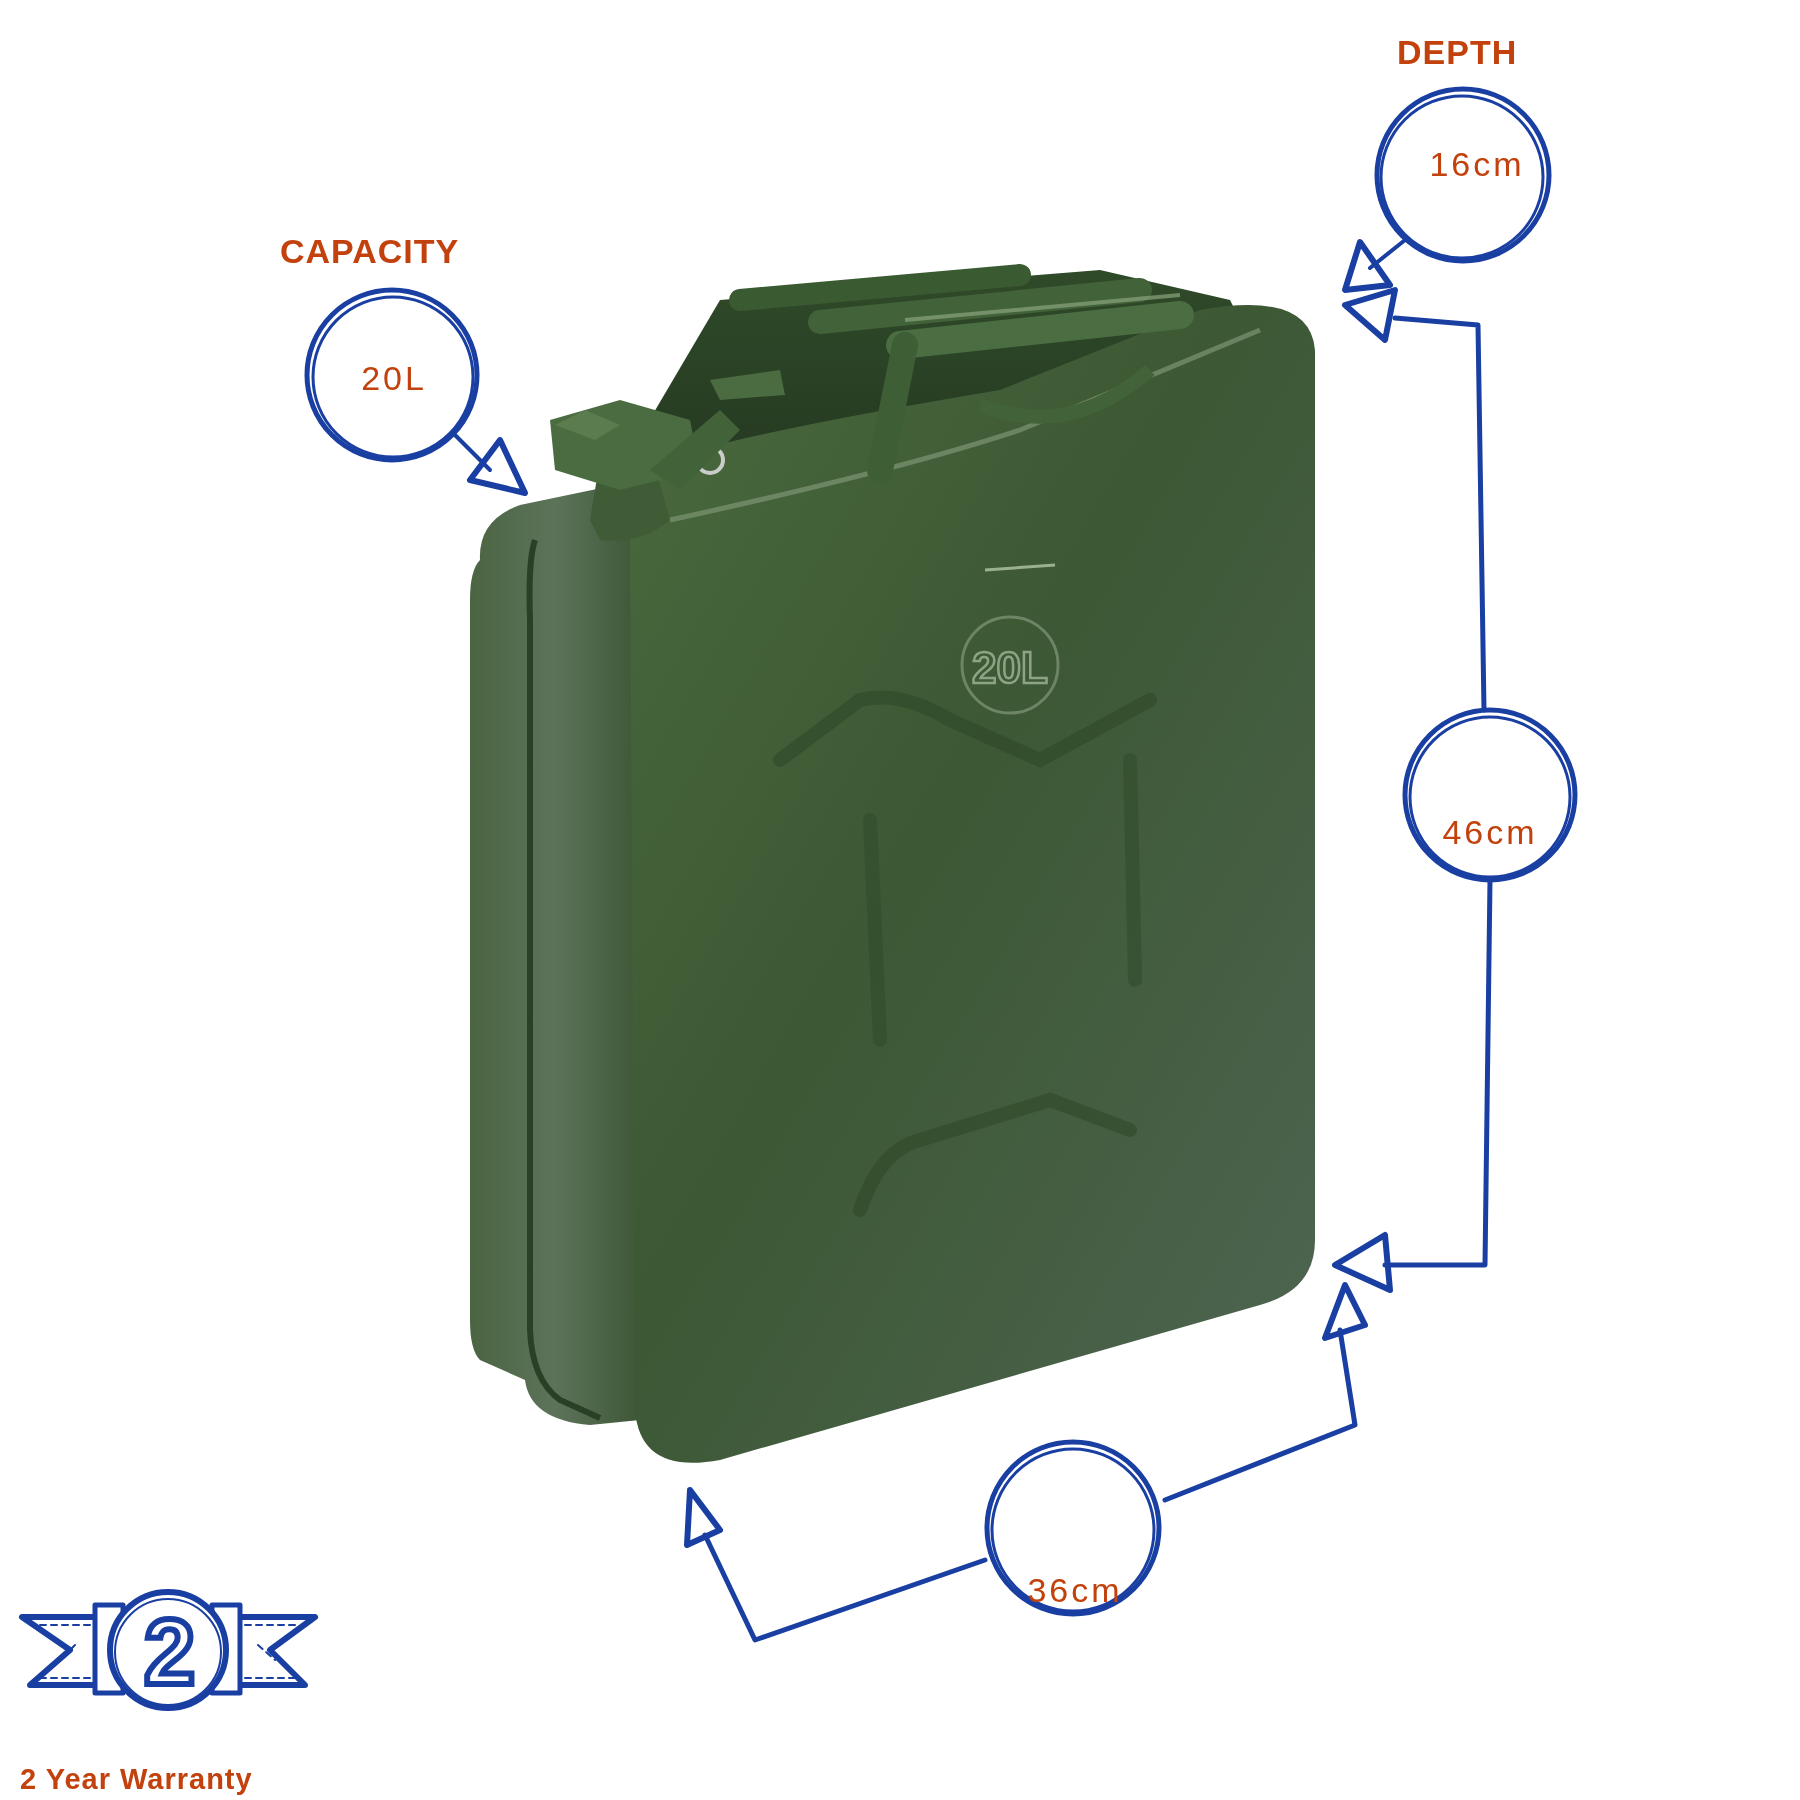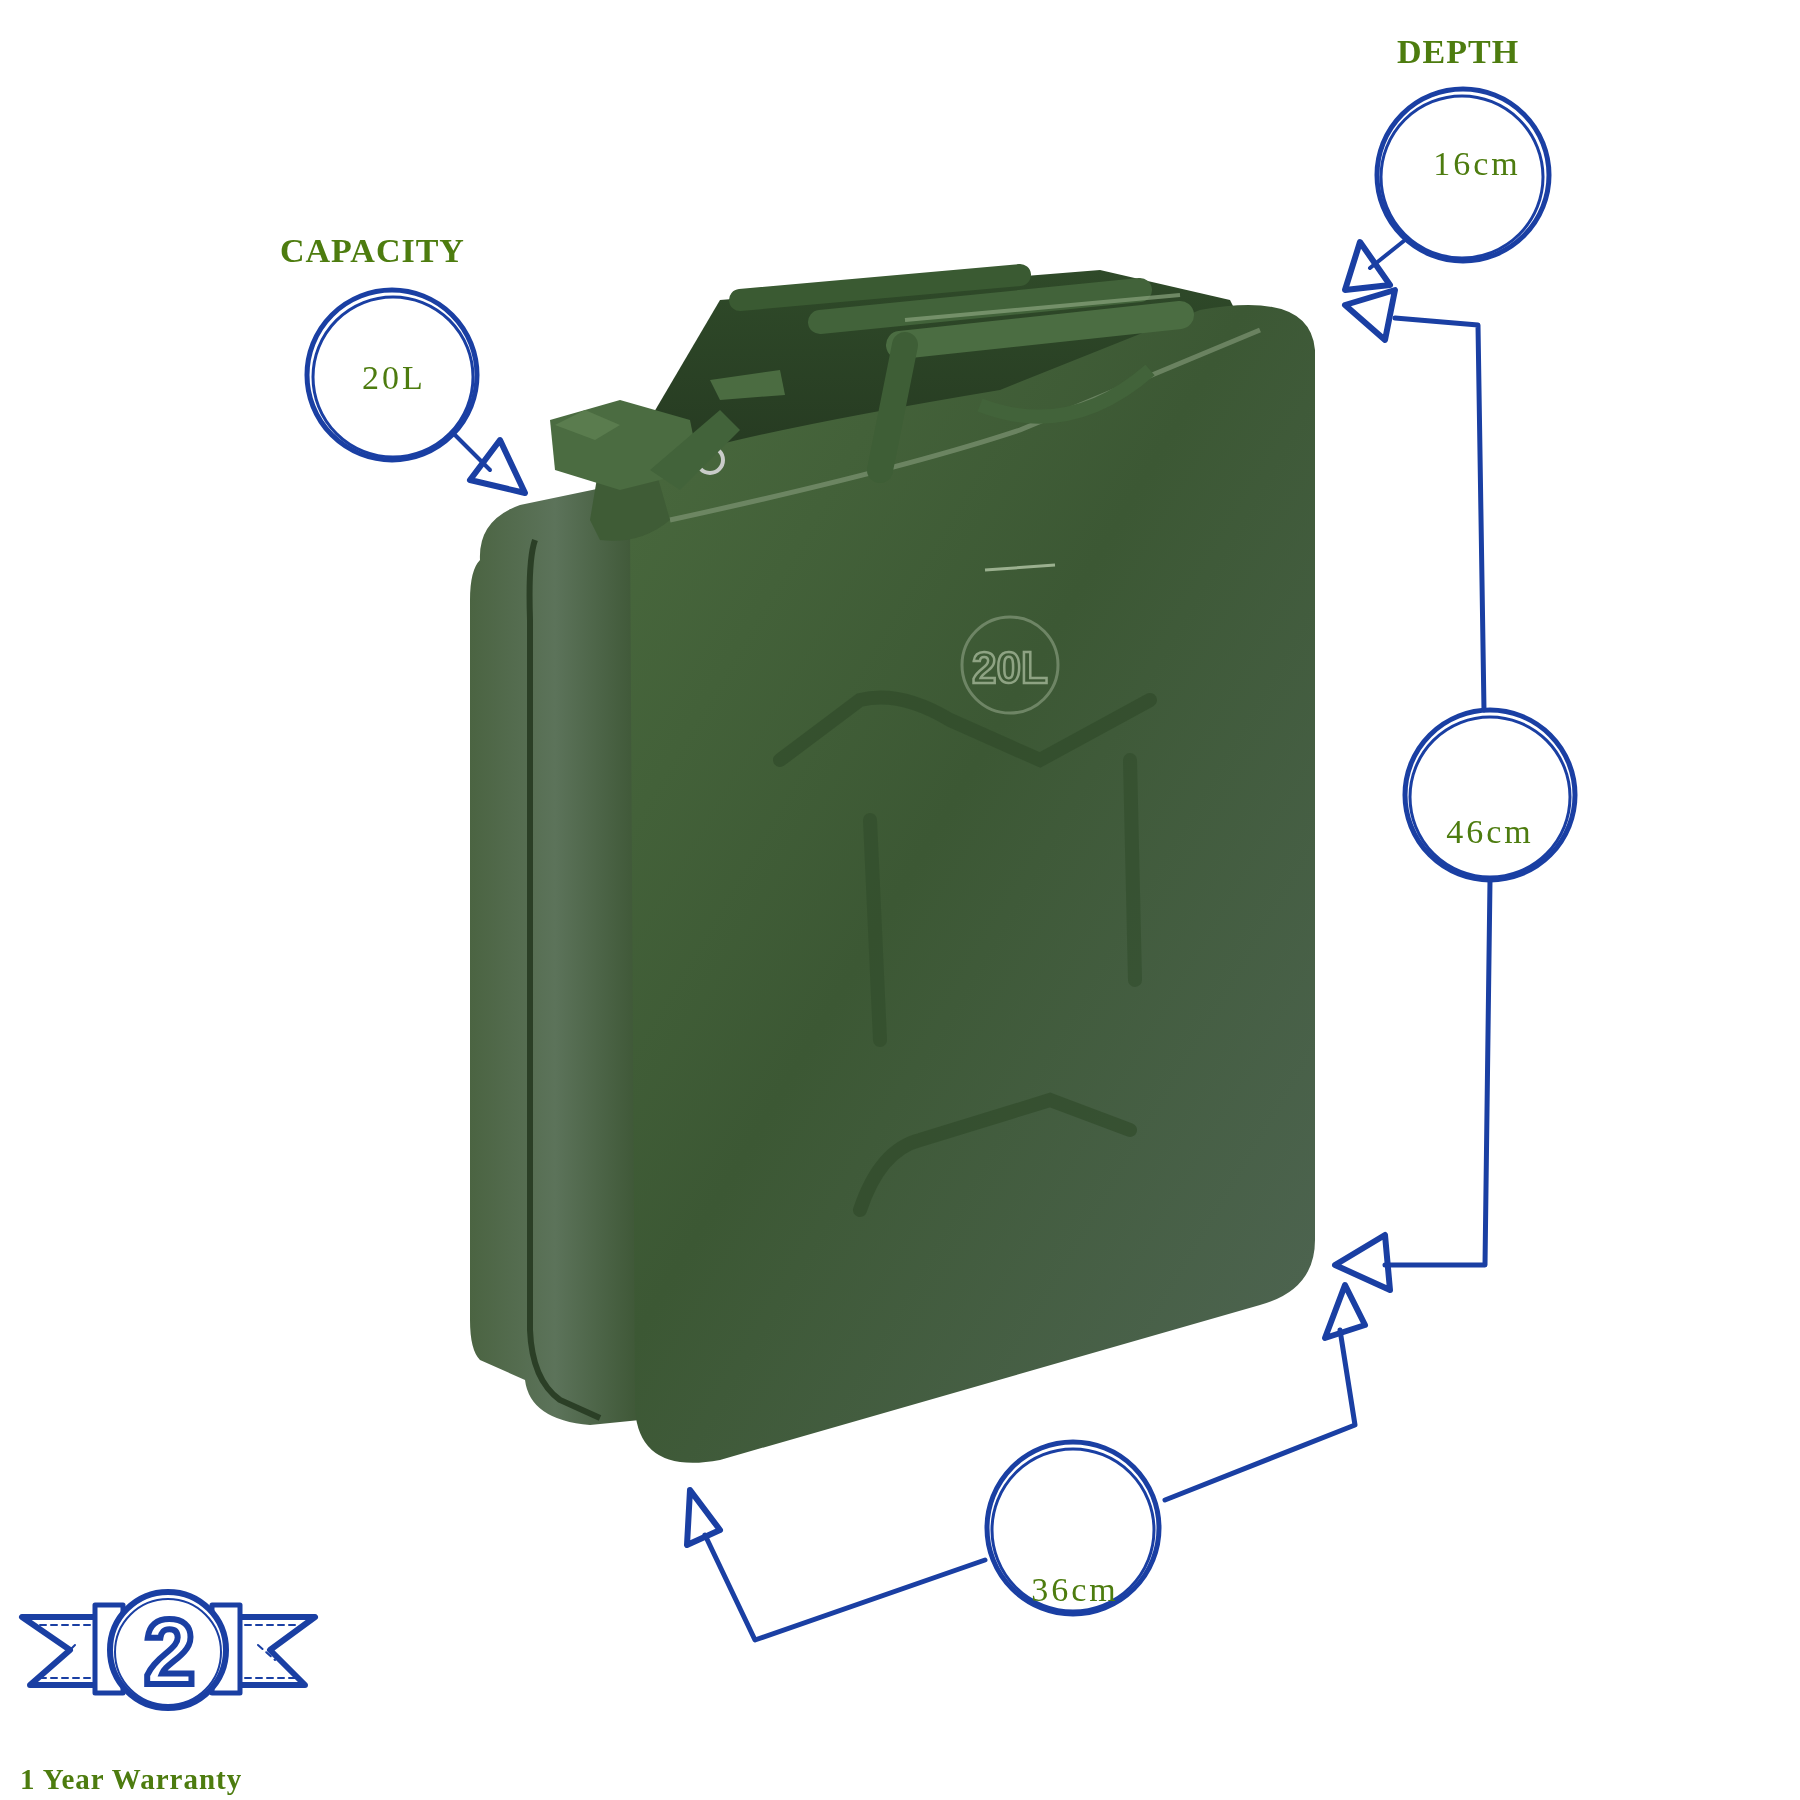--- a/index.html
+++ b/index.html
@@ -1,23 +1,23 @@
 <!DOCTYPE html>
 <html><head>
 <meta charset="utf-8">
 <style>
   html, body { margin: 0; padding: 0; background: #ffffff; }
   body { width: 1800px; height: 1800px; position: relative; overflow: hidden; }
   .stage { position: absolute; left: 0; top: 0; width: 1800px; height: 1800px; }
   svg { position: absolute; left: 0; top: 0; }
   .lbl {
     position: absolute;
-    font-family: Liberation Serif, serif;
+    font-family: Liberation Sans, sans-serif;
     font-weight: bold;
-    color: #4d7c0f;
+    color: #c2410c;
     white-space: nowrap;
     letter-spacing: 1px;
   }
   .heading { font-size: 34px; }
   .value { font-size: 34px; font-weight: normal; letter-spacing: 3px; }
   .warranty { font-size: 29px; letter-spacing: 1px; }
   .center { transform: translate(-50%, -50%); }
 </style>
 </head>
 <body>
@@ -136,14 +136,14 @@
 
   <div class="lbl heading" style="left:1397px; top:33px;">DEPTH</div>
   <div class="lbl value center" style="left:1463px; top:164px;margin-left:14px;">16cm</div>
 
   <div class="lbl value center" style="left:1490px; top:797px;margin-top:35px;">46cm</div>
 
   <div class="lbl value center" style="left:1075px; top:1590px;">36cm</div>
 
   <div class="lbl center" style="left:170px; top:1652px; font-size:92px; font-family:'Liberation Sans', sans-serif; color:#ffffff; -webkit-text-stroke:6px #1a3fa3;">2</div>
 
-  <div class="lbl warranty" style="left:20px; top:1763px;">1 Year Warranty</div>
+  <div class="lbl warranty" style="left:20px; top:1763px;">2 Year Warranty</div>
 </div>
 
 </body></html>

